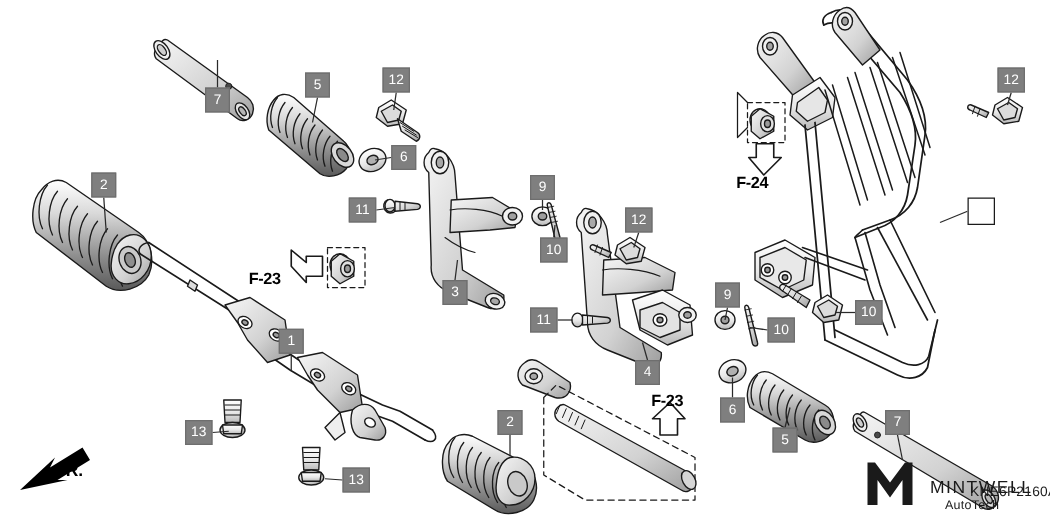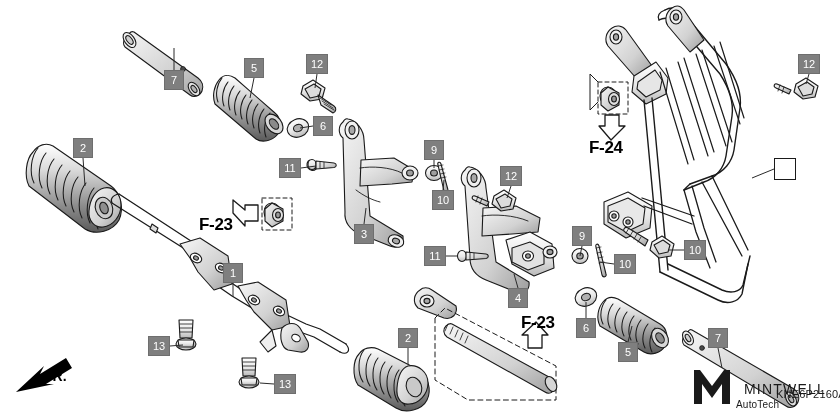--- a/index.html
+++ b/index.html
@@ -26,21 +26,21 @@
     box-sizing:border-box;
     letter-spacing:0;
     user-select:none;
   }
   .callout.empty{background:#ffffff;border:1px solid #1a1a1a;}
 
   .ref{
     position:absolute;
     font-family:"Liberation Sans", sans-serif;
     font-weight:bold;
-    font-size:17px;
+    font-size:13px;
     color:#000;
     letter-spacing:-0.3px;
     white-space:nowrap;
     user-select:none;
   }
   .fr-label{
     position:absolute;
     font-family:"Liberation Sans", sans-serif;
     font-weight:bold;
     font-size:14px;
@@ -537,15 +537,15 @@
   <div id="refs">
       <div class="ref" style="left: 199px; top: 215px;">F-23</div>
       <div class="ref" style="left: 521px; top: 313px;">F-23</div>
       <div class="ref" style="left: 589px; top: 138px;">F-24</div>
     </div>
 
   <div class="fr-label" style="left:44px;top:368px;">FR.</div>
 
   <div class="wm wm-main" style="left:744px;top:381px;">MINTWELL</div>
   <div class="wm wm-code" style="left:744px;top:388px;">KNE6P2160A</div>
-  <div class="wm wm-sub" style="left:736px;top:399px;">AutoTech</div>
+  <div class="wm wm-sub" style="left:756px;top:399px;">AutoTech</div>
 
 </div>
 
 </body></html>

